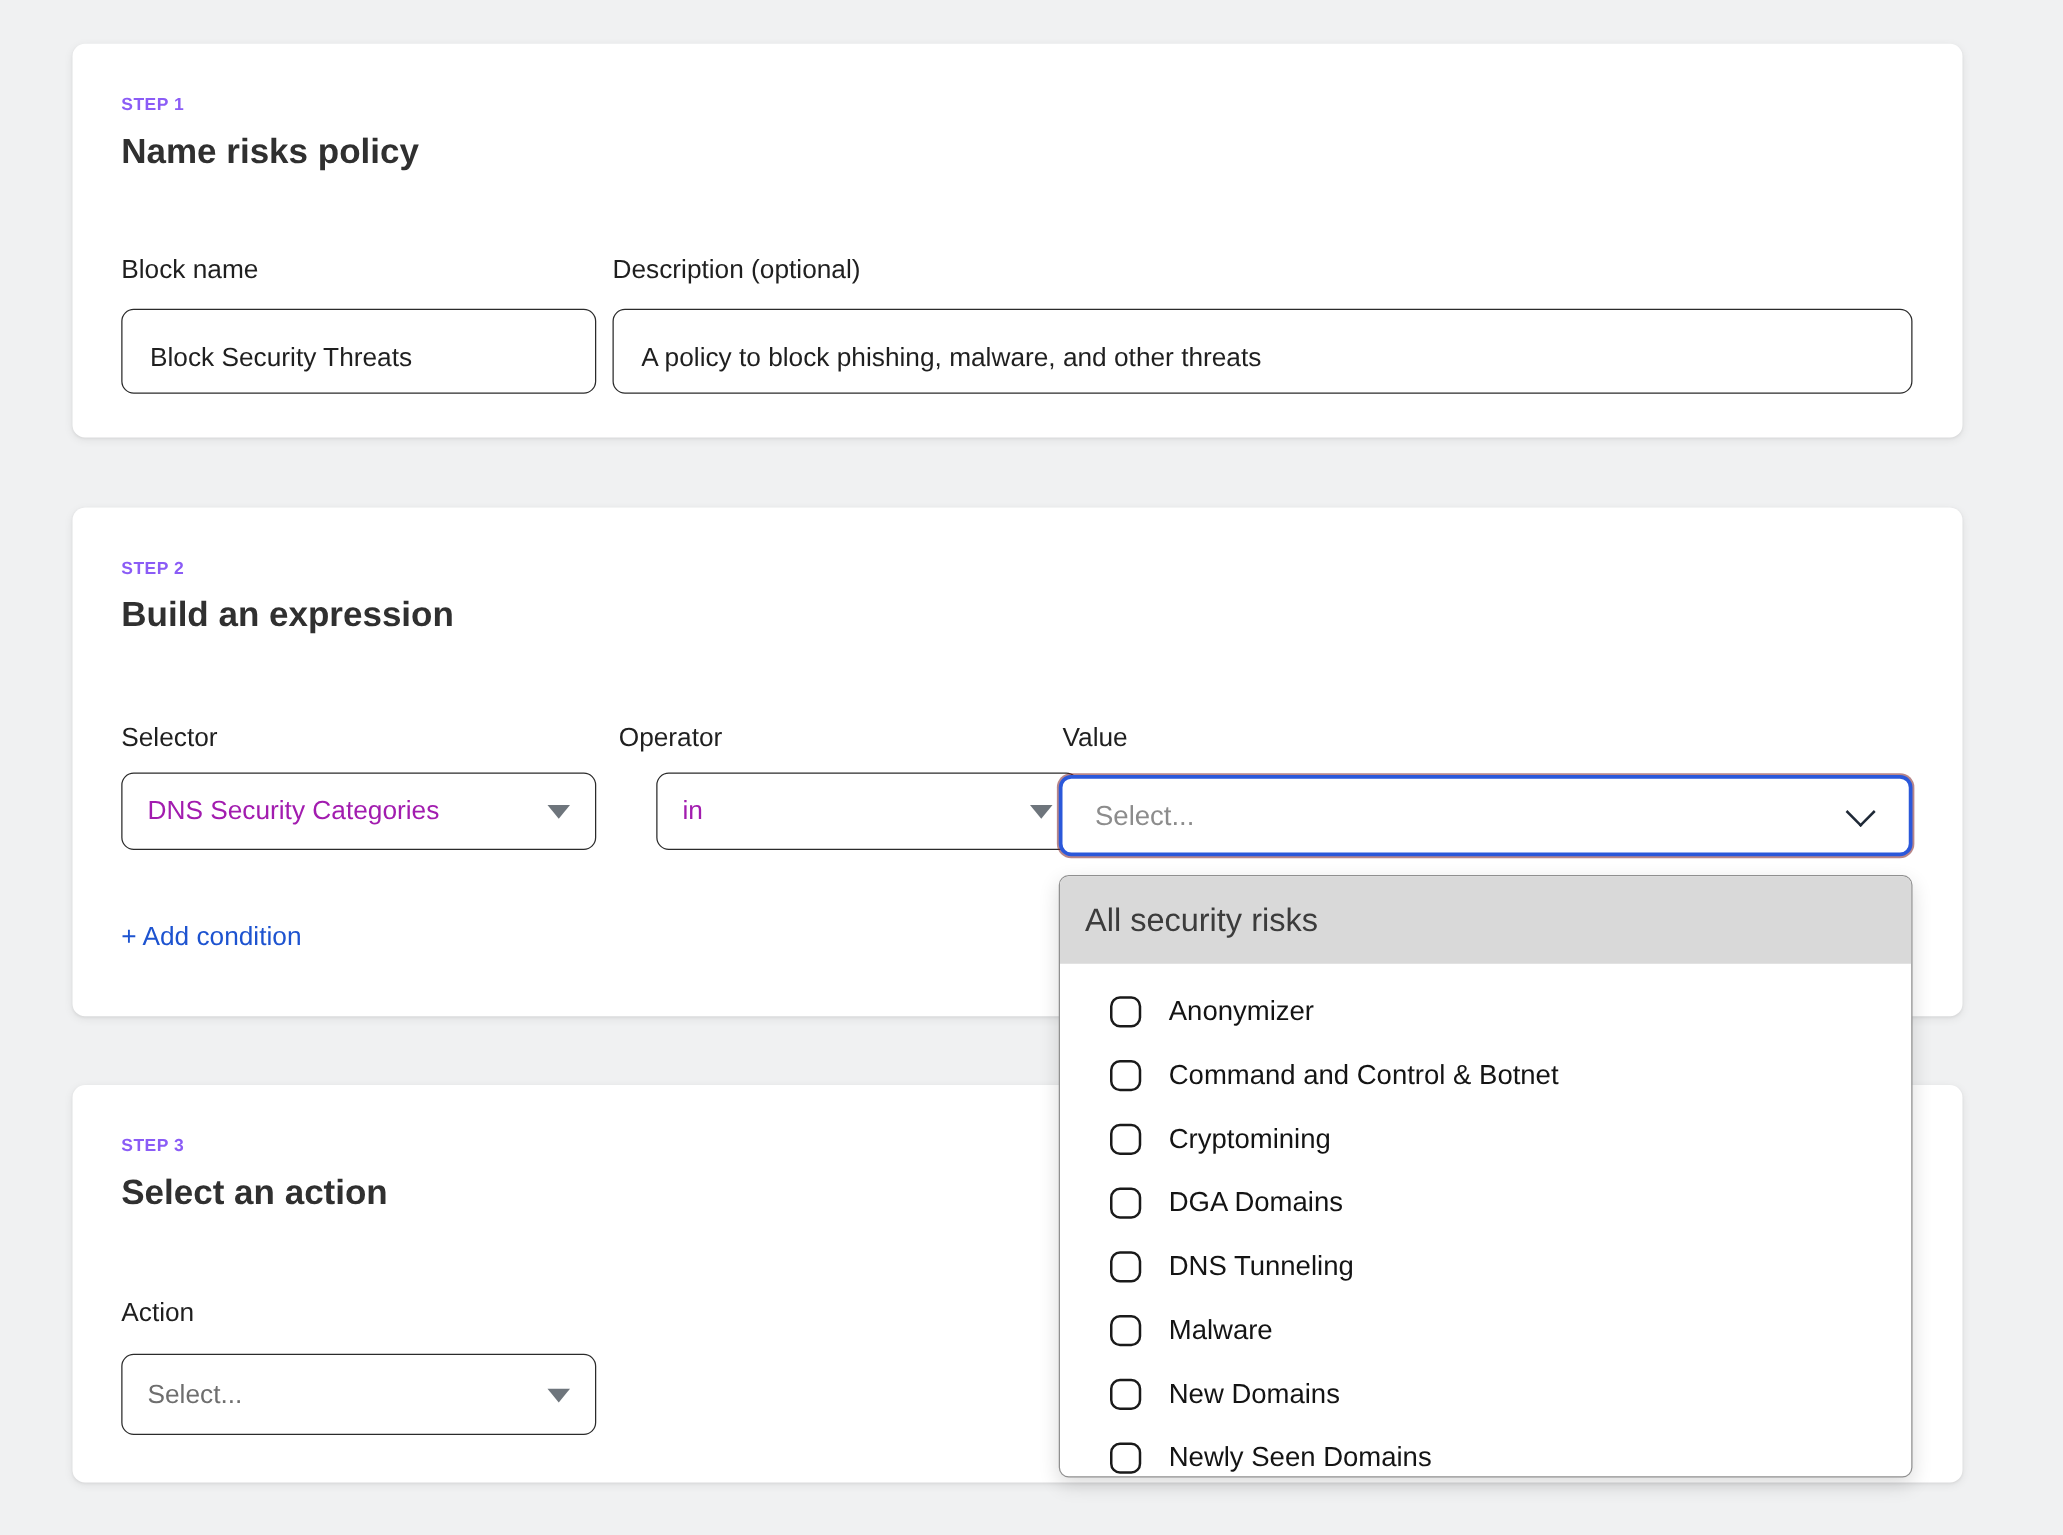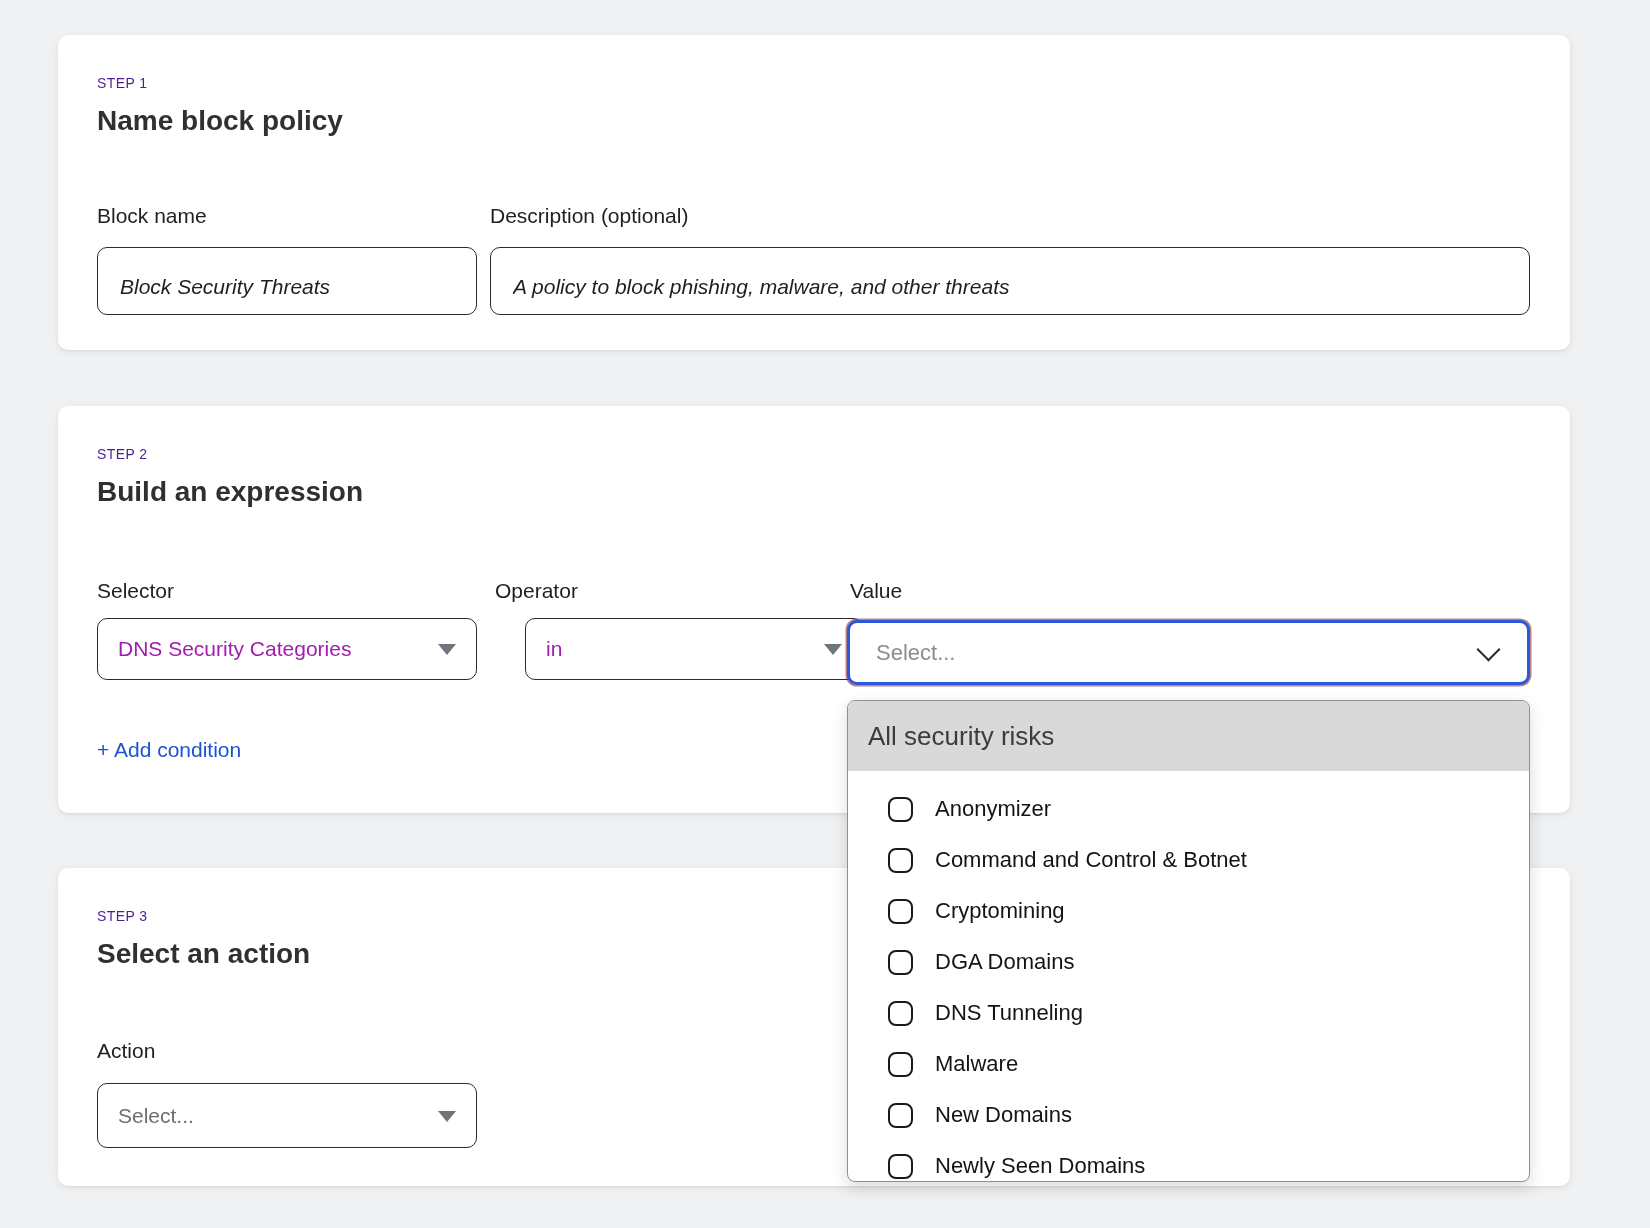--- a/index.html
+++ b/index.html
@@ -17,36 +17,36 @@
   .card{
     position:absolute;left:58px;width:1512px;
     background:#ffffff;border-radius:10px;
     box-shadow:0 1px 2px rgba(0,0,0,.05),0 2px 8px rgba(0,0,0,.07);
   }
   #card1{top:35px;height:315px;}
   #card2{top:406px;height:407px;}
   #card3{top:868px;height:318px;}
   .step-label{
     position:absolute;left:39px;top:40px;
-    font-size:14px;font-weight:400;color:#4c1d95;letter-spacing:.4px;
+    font-size:14px;font-weight:700;color:#8b5cf6;letter-spacing:.4px;
   }
   .card-title{
     position:absolute;left:39px;top:70px;
     font-size:28px;font-weight:700;color:#303030;
   }
   .field-label{
     position:absolute;
     font-size:21px;color:#1f1f1f;line-height:26px;
   }
   .text-input{
     position:absolute;top:212px;height:68px;
     border:1.5px solid #2b2b2b;border-radius:10px;
     background:#fff;box-sizing:border-box;
     font-family:"Liberation Sans","DejaVu Sans",sans-serif;
-    font-size:21px;color:#1f1f1f;padding:12px 0 0 22px;outline:none;font-style:italic;
+    font-size:21px;color:#1f1f1f;padding:12px 0 0 22px;outline:none;
   }
   .select-box{
     position:absolute;height:62px;
     border:1.5px solid #2b2b2b;border-radius:10px;
     background:#fff;box-sizing:border-box;
     display:flex;align-items:center;
     font-size:21px;color:#a21caf;padding-left:20px;
     cursor:pointer;
   }
   .caret-down{
@@ -98,21 +98,21 @@
     margin-left:22px;font-size:22px;color:#141414;
   }
 </style>
 </head>
 <body>
 
 <div id="canvas">
 
   <div class="card" id="card1">
     <div class="step-label">STEP 1</div>
-    <div class="card-title">Name block policy</div>
+    <div class="card-title">Name risks policy</div>
 
     <div class="field-label" style="left:39px;top:168px;">Block name</div>
     <input class="text-input" style="left: 39px; width: 380px;" type="text" value="Block Security Threats">
 
     <div class="field-label" style="left:432px;top:168px;">Description (optional)</div>
     <input class="text-input" style="left: 432px; width: 1040px;" type="text" value="A policy to block phishing, malware, and other threats">
   </div>
 
   <div class="card" id="card2">
     <div class="step-label">STEP 2</div>

